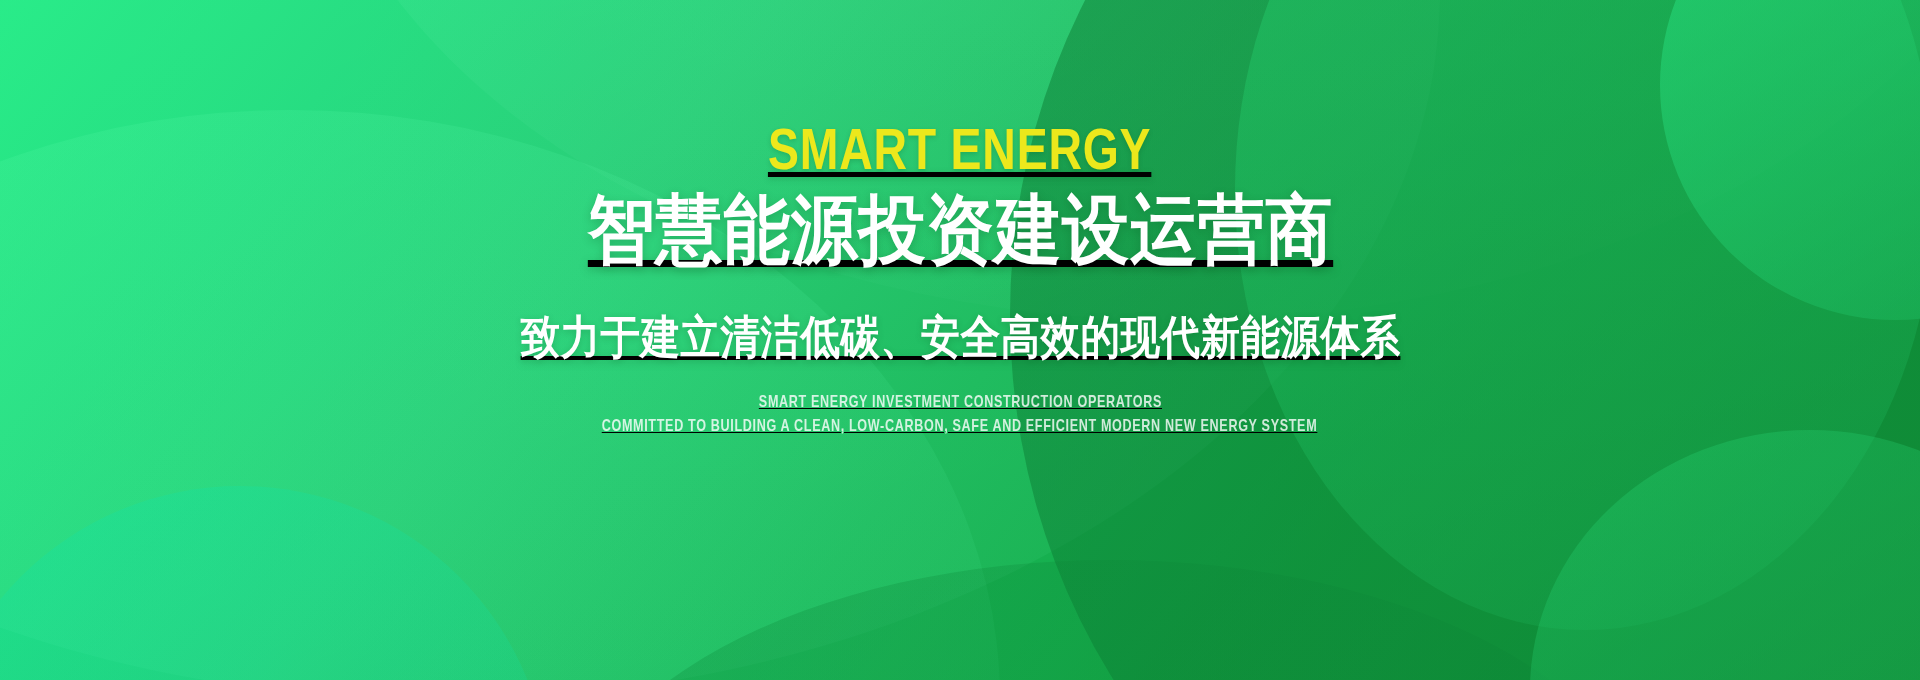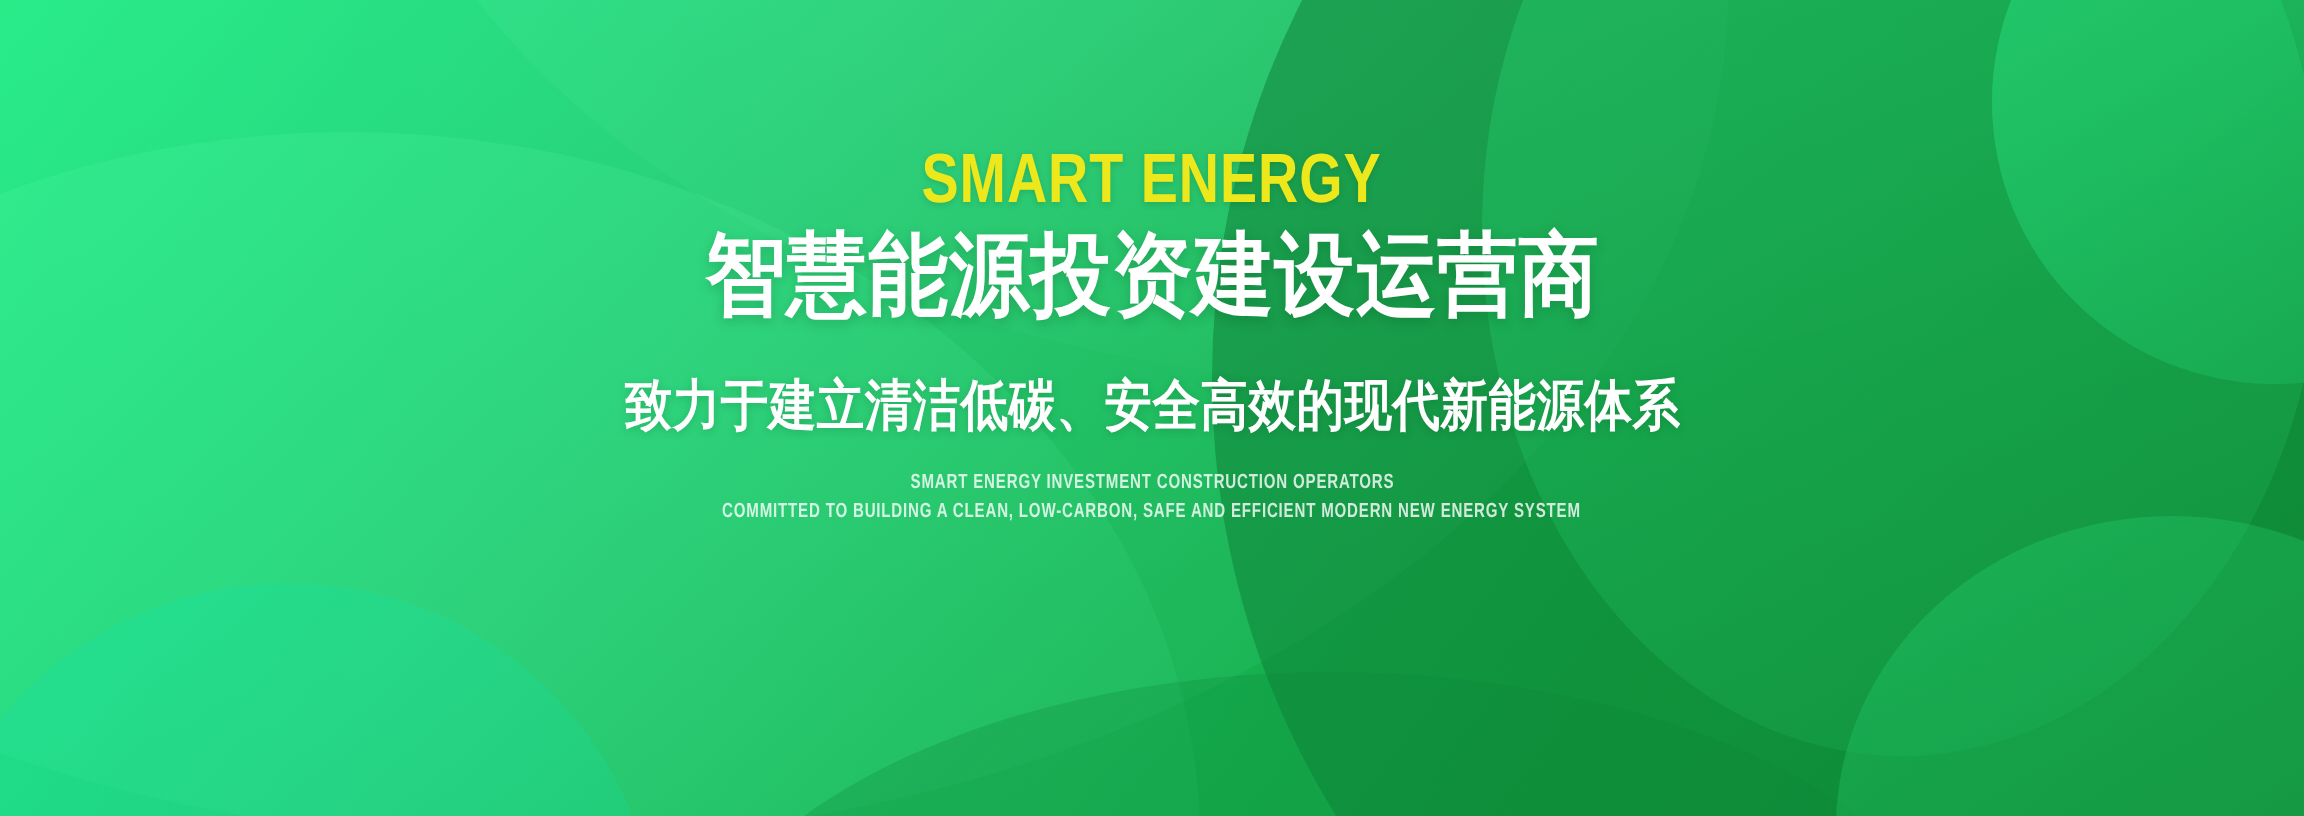--- a/index.html
+++ b/index.html
@@ -117,20 +117,21 @@
     position: absolute;
     left: 0;
     top: 0;
     width: 1920px;
     height: 680px;
     display: flex;
     flex-direction: column;
     align-items: center;
     justify-content: flex-start;
     text-align: center;
+    text-decoration: underline;
   }
 
   #title-en {
     margin-top: 118px;
     color: #ece81c;
     font-size: 58px;
     line-height: 62px;
     font-weight: 700;
     letter-spacing: 1px;
     transform: scaleX(0.80);

